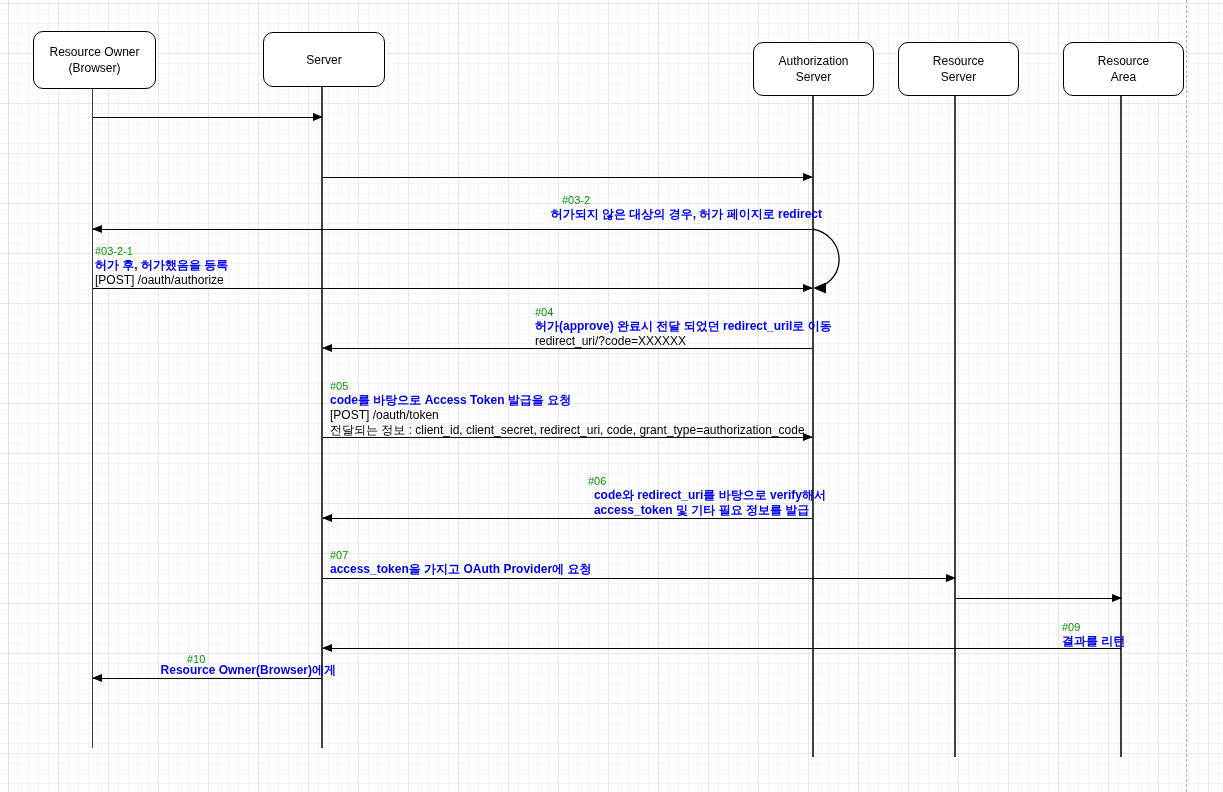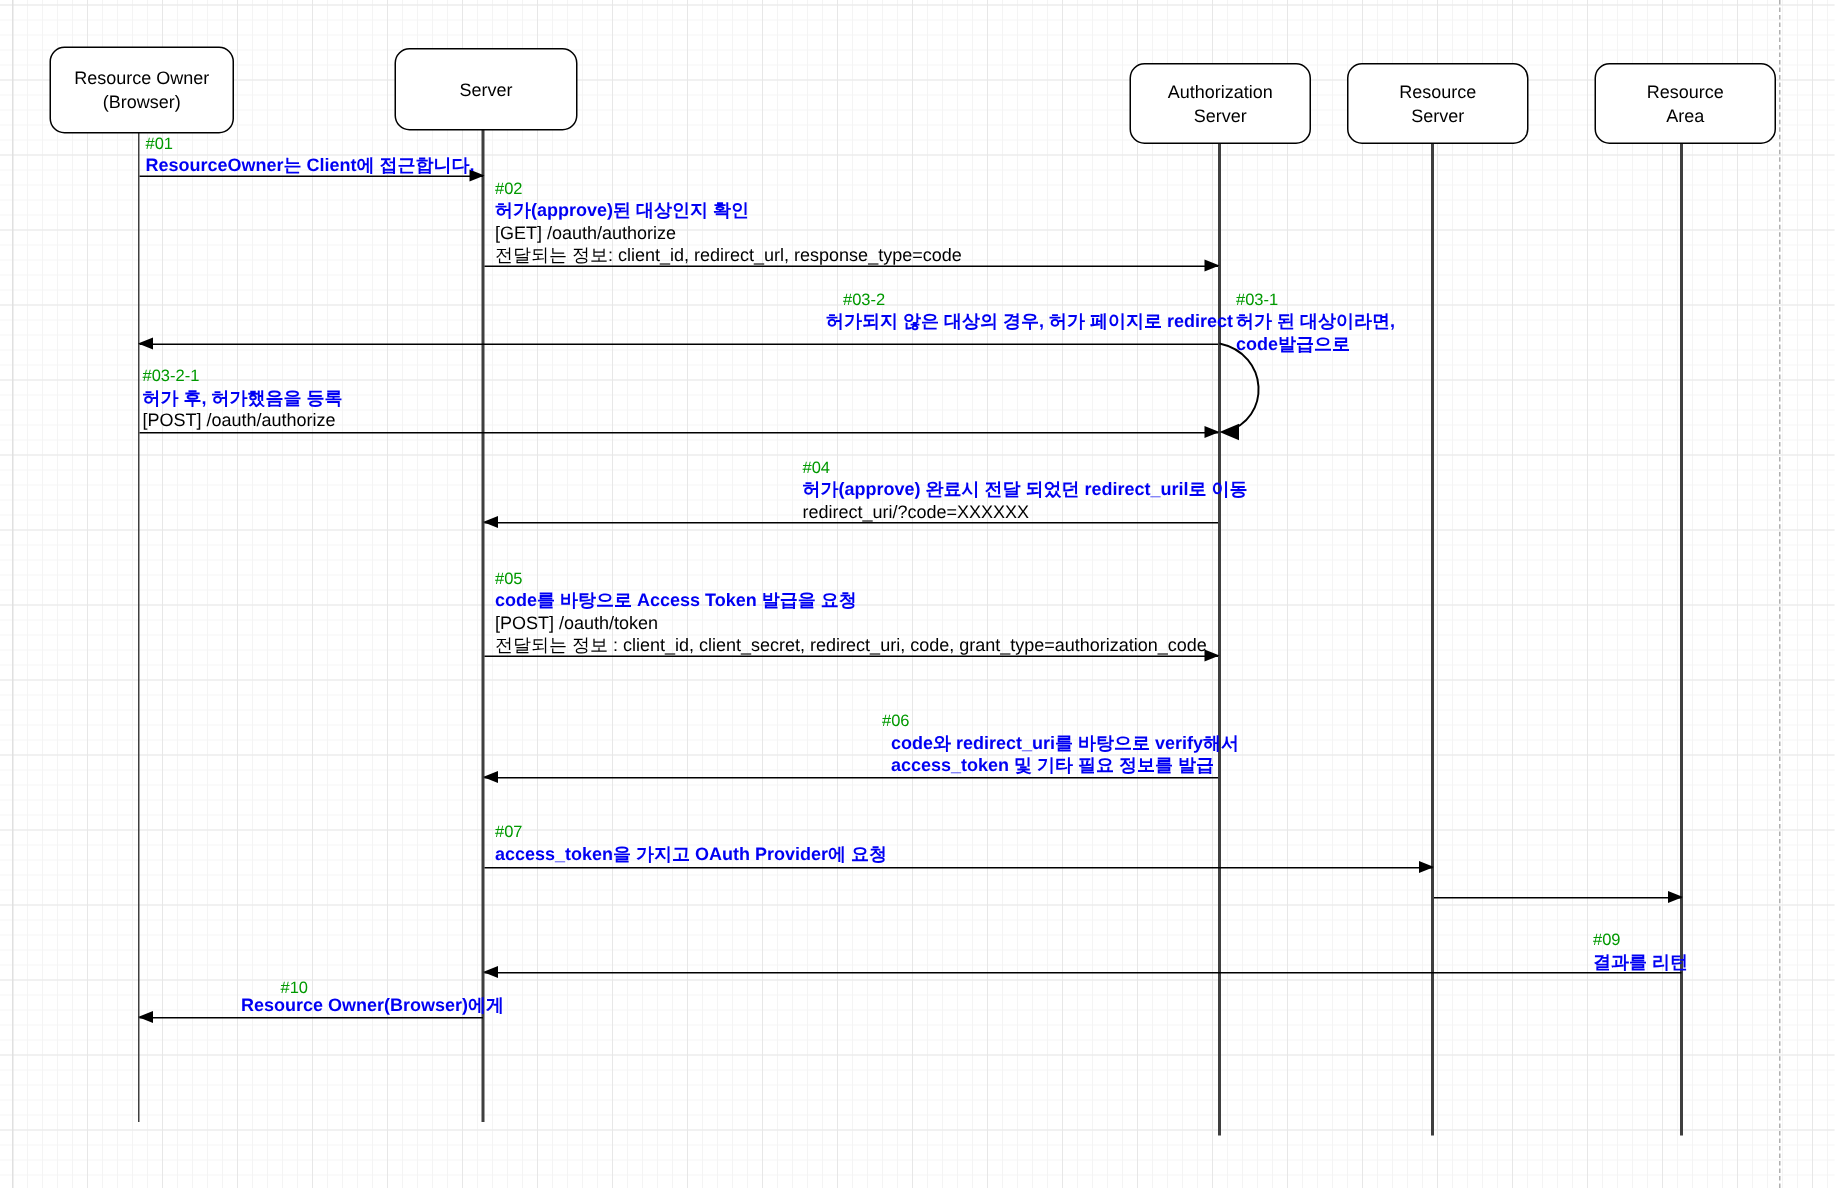--- a/index.html
+++ b/index.html
@@ -107,40 +107,25 @@
   <div class="arrow right" style="left:323px;top:578px;width:632px"></div>
   <div class="arrow right" style="left:956px;top:598px;width:165px"></div>
   <div class="arrow left" style="left:323px;top:648px;width:798px"></div>
   <div class="arrow left" style="left:93px;top:678px;width:229px"></div>
 
   <svg class="overlay" width="1223" height="792">
     <path d="M 813 229 C 846 236 848 279 817 288" fill="none" stroke="#000" stroke-width="1.3"></path>
     <polygon points="813,288 826,282.5 826,293.5" fill="#000"></polygon>
   </svg>
 
-  <div class="msg" style="left:97px;top:89px">
-    <div class="num">#01</div>
-    <div class="blue">ResourceOwner는 Client에 접근합니다.</div>
-  </div>
 
-  <div class="msg" style="left:330px;top:119px">
-    <div class="num">#02</div>
-    <div class="blue">허가(approve)된 대상인지 확인</div>
-    <div class="plain">[GET] /oauth/authorize</div>
-    <div class="plain">전달되는 정보: client_id, redirect_url, response_type=code</div>
-  </div>
 
   <div class="msg num" style="left:562px;top:193px">#03-2</div>
   <div class="msg blue right-al" style="right:417px;top:207px">허가되지 않은 대상의 경우, 허가 페이지로 redirect</div>
 
-  <div class="msg" style="left:824px;top:193px">
-    <div class="num">#03-1</div>
-    <div class="blue">허가 된 대상이라면,</div>
-    <div class="blue">code발급으로</div>
-  </div>
 
   <div class="msg" style="left:95px;top:244px">
     <div class="num">#03-2-1</div>
     <div class="blue">허가 후, 허가했음을 등록</div>
     <div class="plain">[POST] /oauth/authorize</div>
   </div>
 
   <div class="msg" style="left:535px;top:305px">
     <div class="num">#04</div>
     <div class="blue">허가(approve) 완료시 전달 되었던 redirect_uril로 이동</div>

